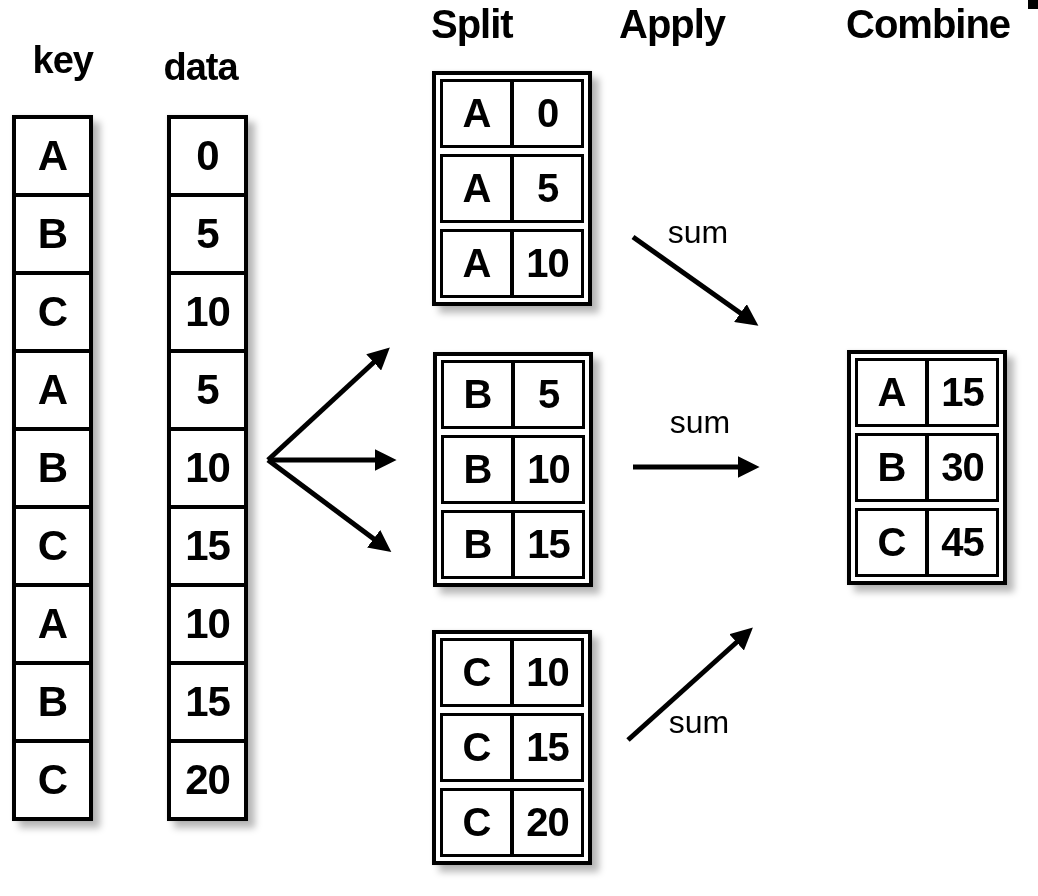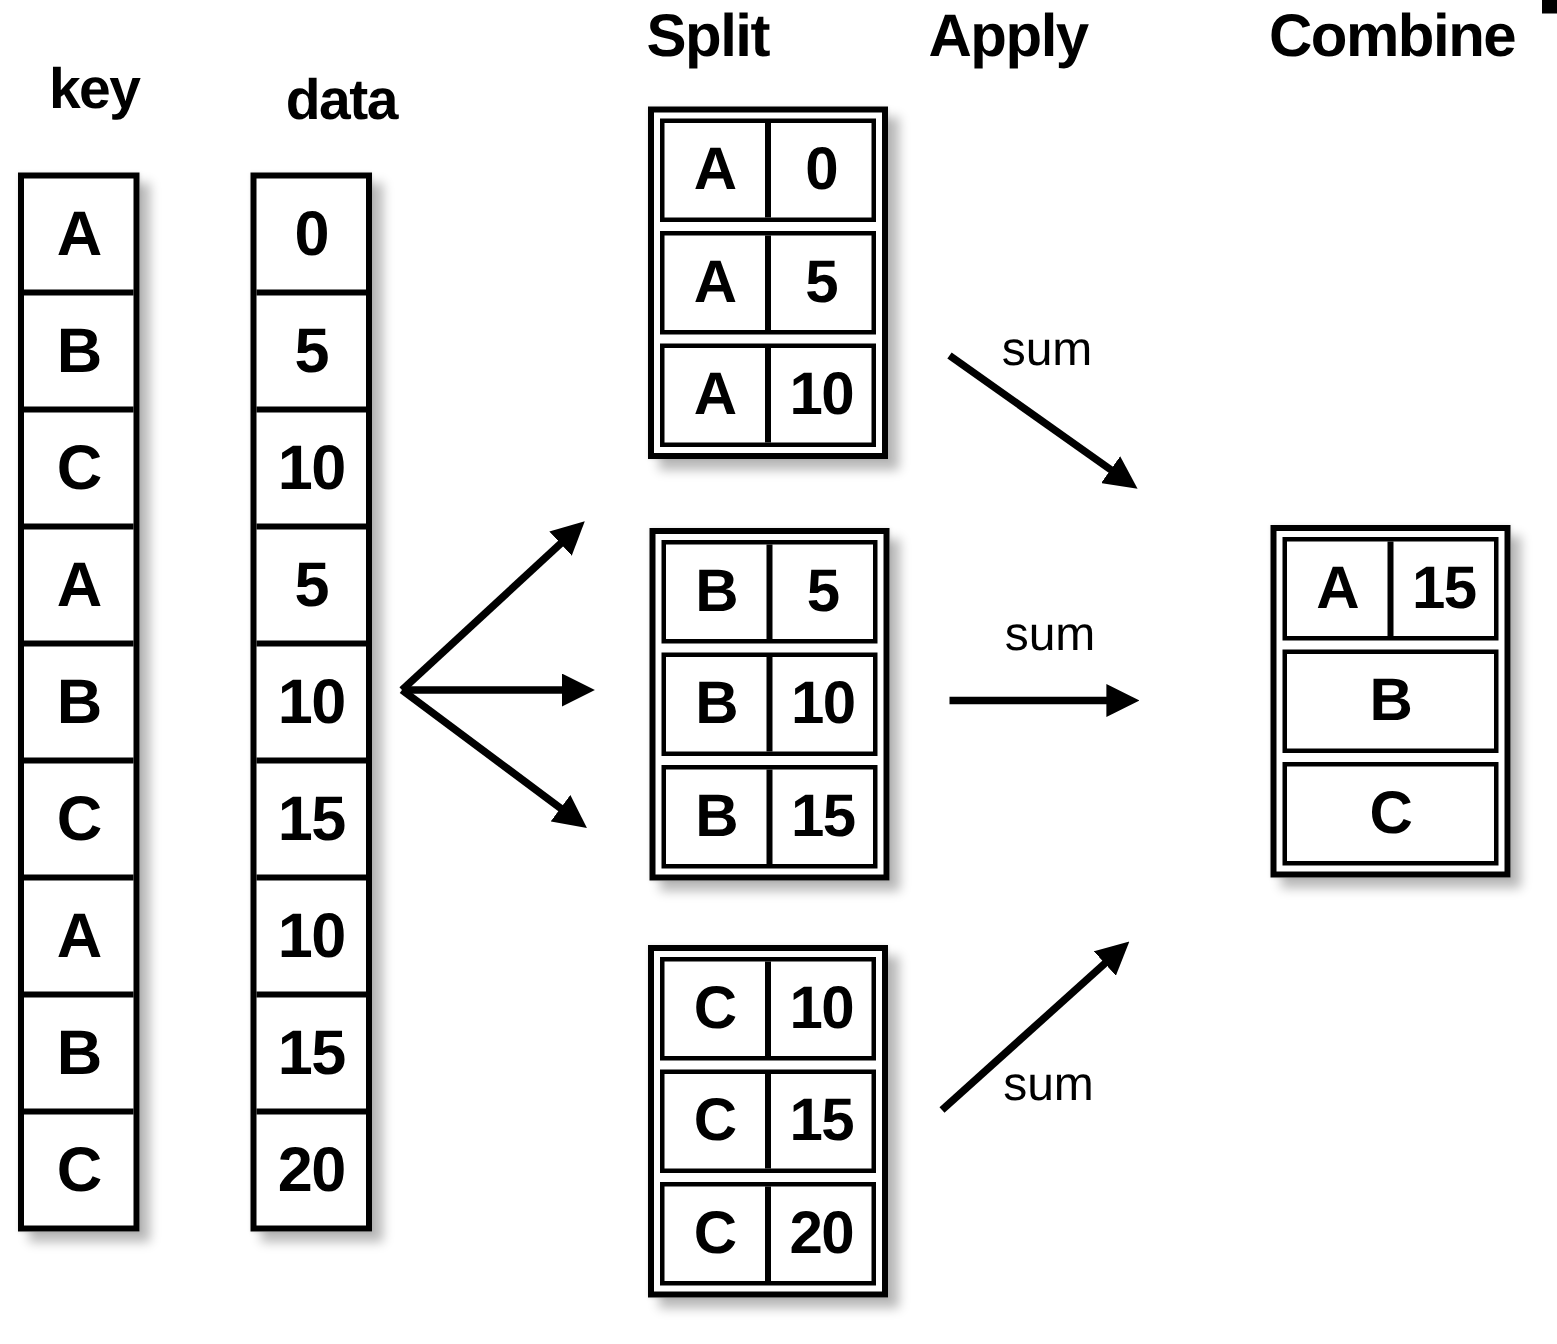--- a/index.html
+++ b/index.html
@@ -116,21 +116,21 @@
       <line x1="268" y1="460" x2="385" y2="352" marker-end="url(#ah)"></line>
       <line x1="268" y1="460" x2="390" y2="460" marker-end="url(#ah)"></line>
       <line x1="268" y1="460" x2="386" y2="548" marker-end="url(#ah)"></line>
       <line x1="633" y1="237" x2="753" y2="322" marker-end="url(#ah)"></line>
       <line x1="633" y1="467" x2="753" y2="467" marker-end="url(#ah)"></line>
       <line x1="628" y1="740" x2="748" y2="632" marker-end="url(#ah)"></line>
     </g>
   </svg>
 
   <div class="collabel" style="left:12px; top:41px; width:81px;text-align:right;">key</div>
-  <div class="collabel" style="left:187px; top:48px; width:81px;">data</div>
+  <div class="collabel" style="left:160px; top:48px; width:81px;">data</div>
 
   <div class="hdr" style="left:431px; top:4px; width:162px;">Split</div>
   <div class="hdr" style="left:619px; top:4px; width:162px;">Apply</div>
   <div class="hdr" style="left:846px; top:4px; width:163px;">Combine</div>
 
   <div class="col-table" style="left:12px; top:115px;">
 
       <div class="col-cell">A</div>
 
       <div class="col-cell">B</div>
@@ -231,22 +231,24 @@
 
   <div class="pair-table" style="left:847px; top:350px;">
 
       <div class="pair-row">
         <div class="pair-cell">A</div>
         <div class="pair-cell">15</div>
       </div>
 
       <div class="pair-row">
         <div class="pair-cell">B</div>
-      </div>
-
-      <div class="pair-row">
-        <div class="pair-cell">C</div>
+        <div class="pair-cell">30</div>
+      </div>
+
+      <div class="pair-row">
+        <div class="pair-cell">C</div>
+        <div class="pair-cell">45</div>
       </div>
     </div>
 
   <div class="edge-artifact"></div>
 
 </div>
 
 </body></html>

